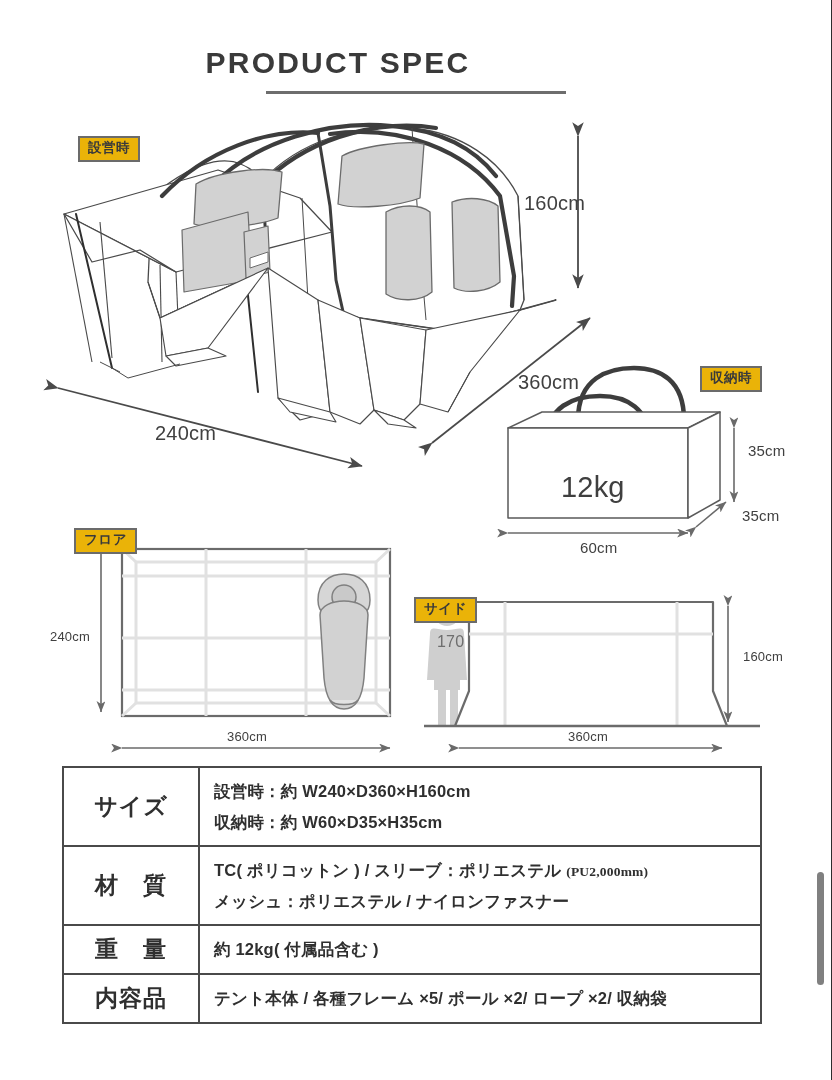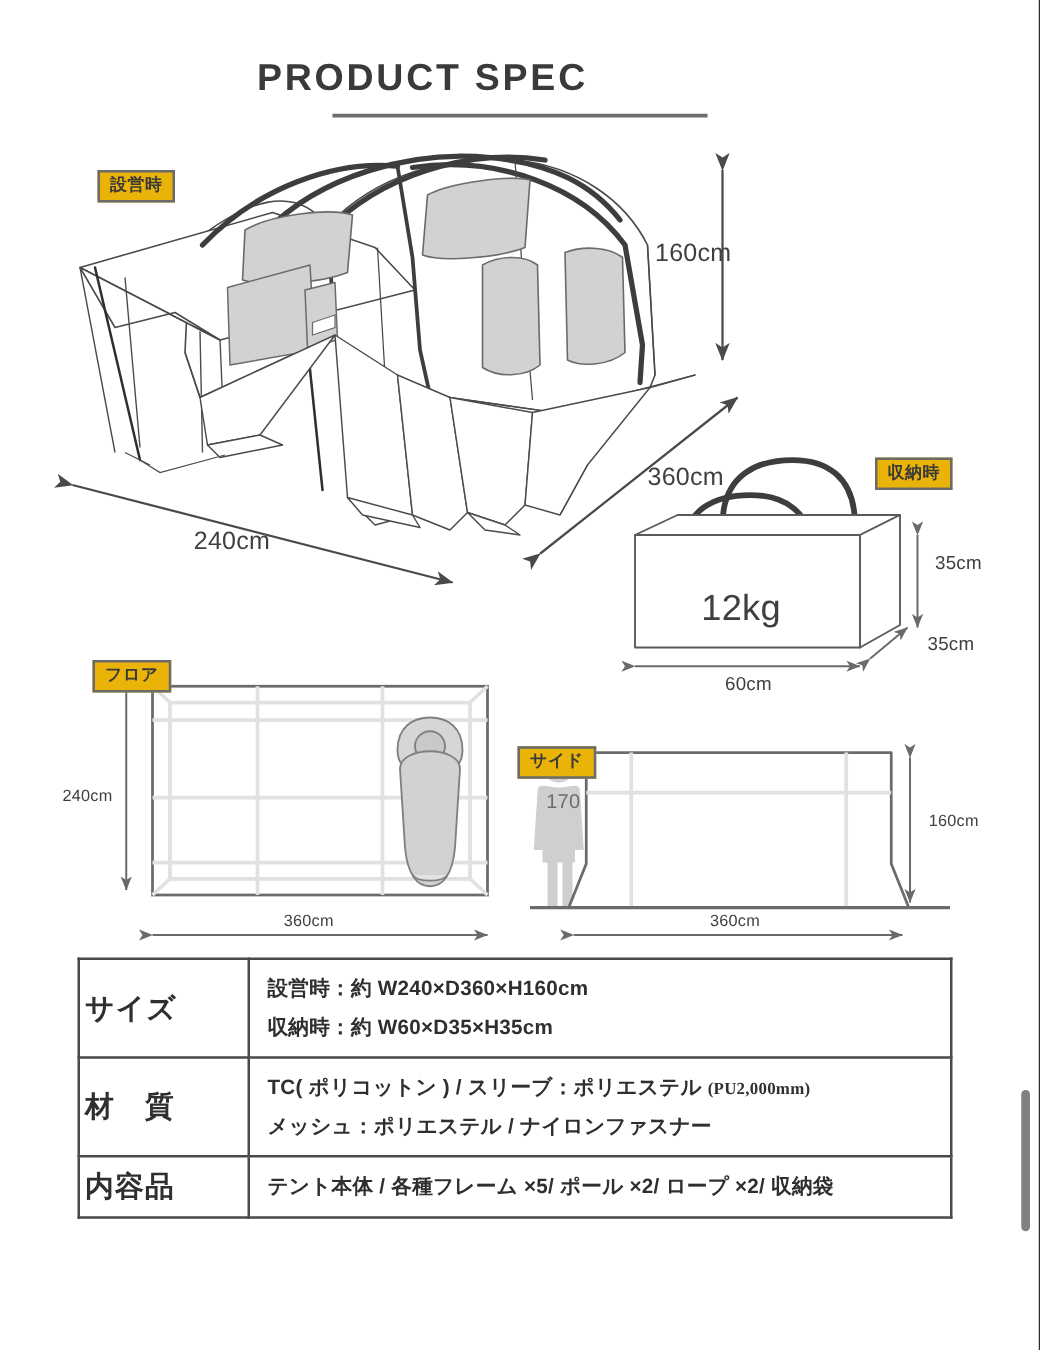--- a/index.html
+++ b/index.html
@@ -113,21 +113,21 @@
     table-layout: fixed;
     background: #fff;
   }
   .spec-table td {
     border: 2px solid #4a4a4a;
     vertical-align: middle;
     background: #fff;
   }
   .spec-table td.label {
     width: 126px;
-    text-align: left;
+    text-align: center;
     font-size: 23px;
     font-weight: bold;
     color: #2f2f2f;
     letter-spacing: 1px;
     padding: 8px 4px;
   }
   .spec-table td.value {
     padding: 8px 14px;
     font-size: 16.5px;
     font-weight: bold;
@@ -390,20 +390,26 @@
         </td>
       </tr>
       <tr>
         <td class="label">材　質</td>
         <td class="value">
           <span class="line"><span>TC( ポリコットン ) / スリーブ：ポリエステル</span> <span class="fine">(PU2,000mm)</span></span>
           <span class="line">メッシュ：ポリエステル / ナイロンファスナー</span>
         </td>
       </tr>
       <tr>
+        <td class="label">重　量</td>
+        <td class="value">
+          <span class="line">約 12kg( 付属品含む )</span>
+        </td>
+      </tr>
+      <tr>
         <td class="label">内容品</td>
         <td class="value">
           <span class="line">テント本体 / 各種フレーム ×5/ ポール ×2/ ロープ ×2/ 収納袋</span>
         </td>
       </tr>
     </tbody>
   </table>
 
   <div class="scrollbar-track">
     <div class="scrollbar-thumb"></div>

